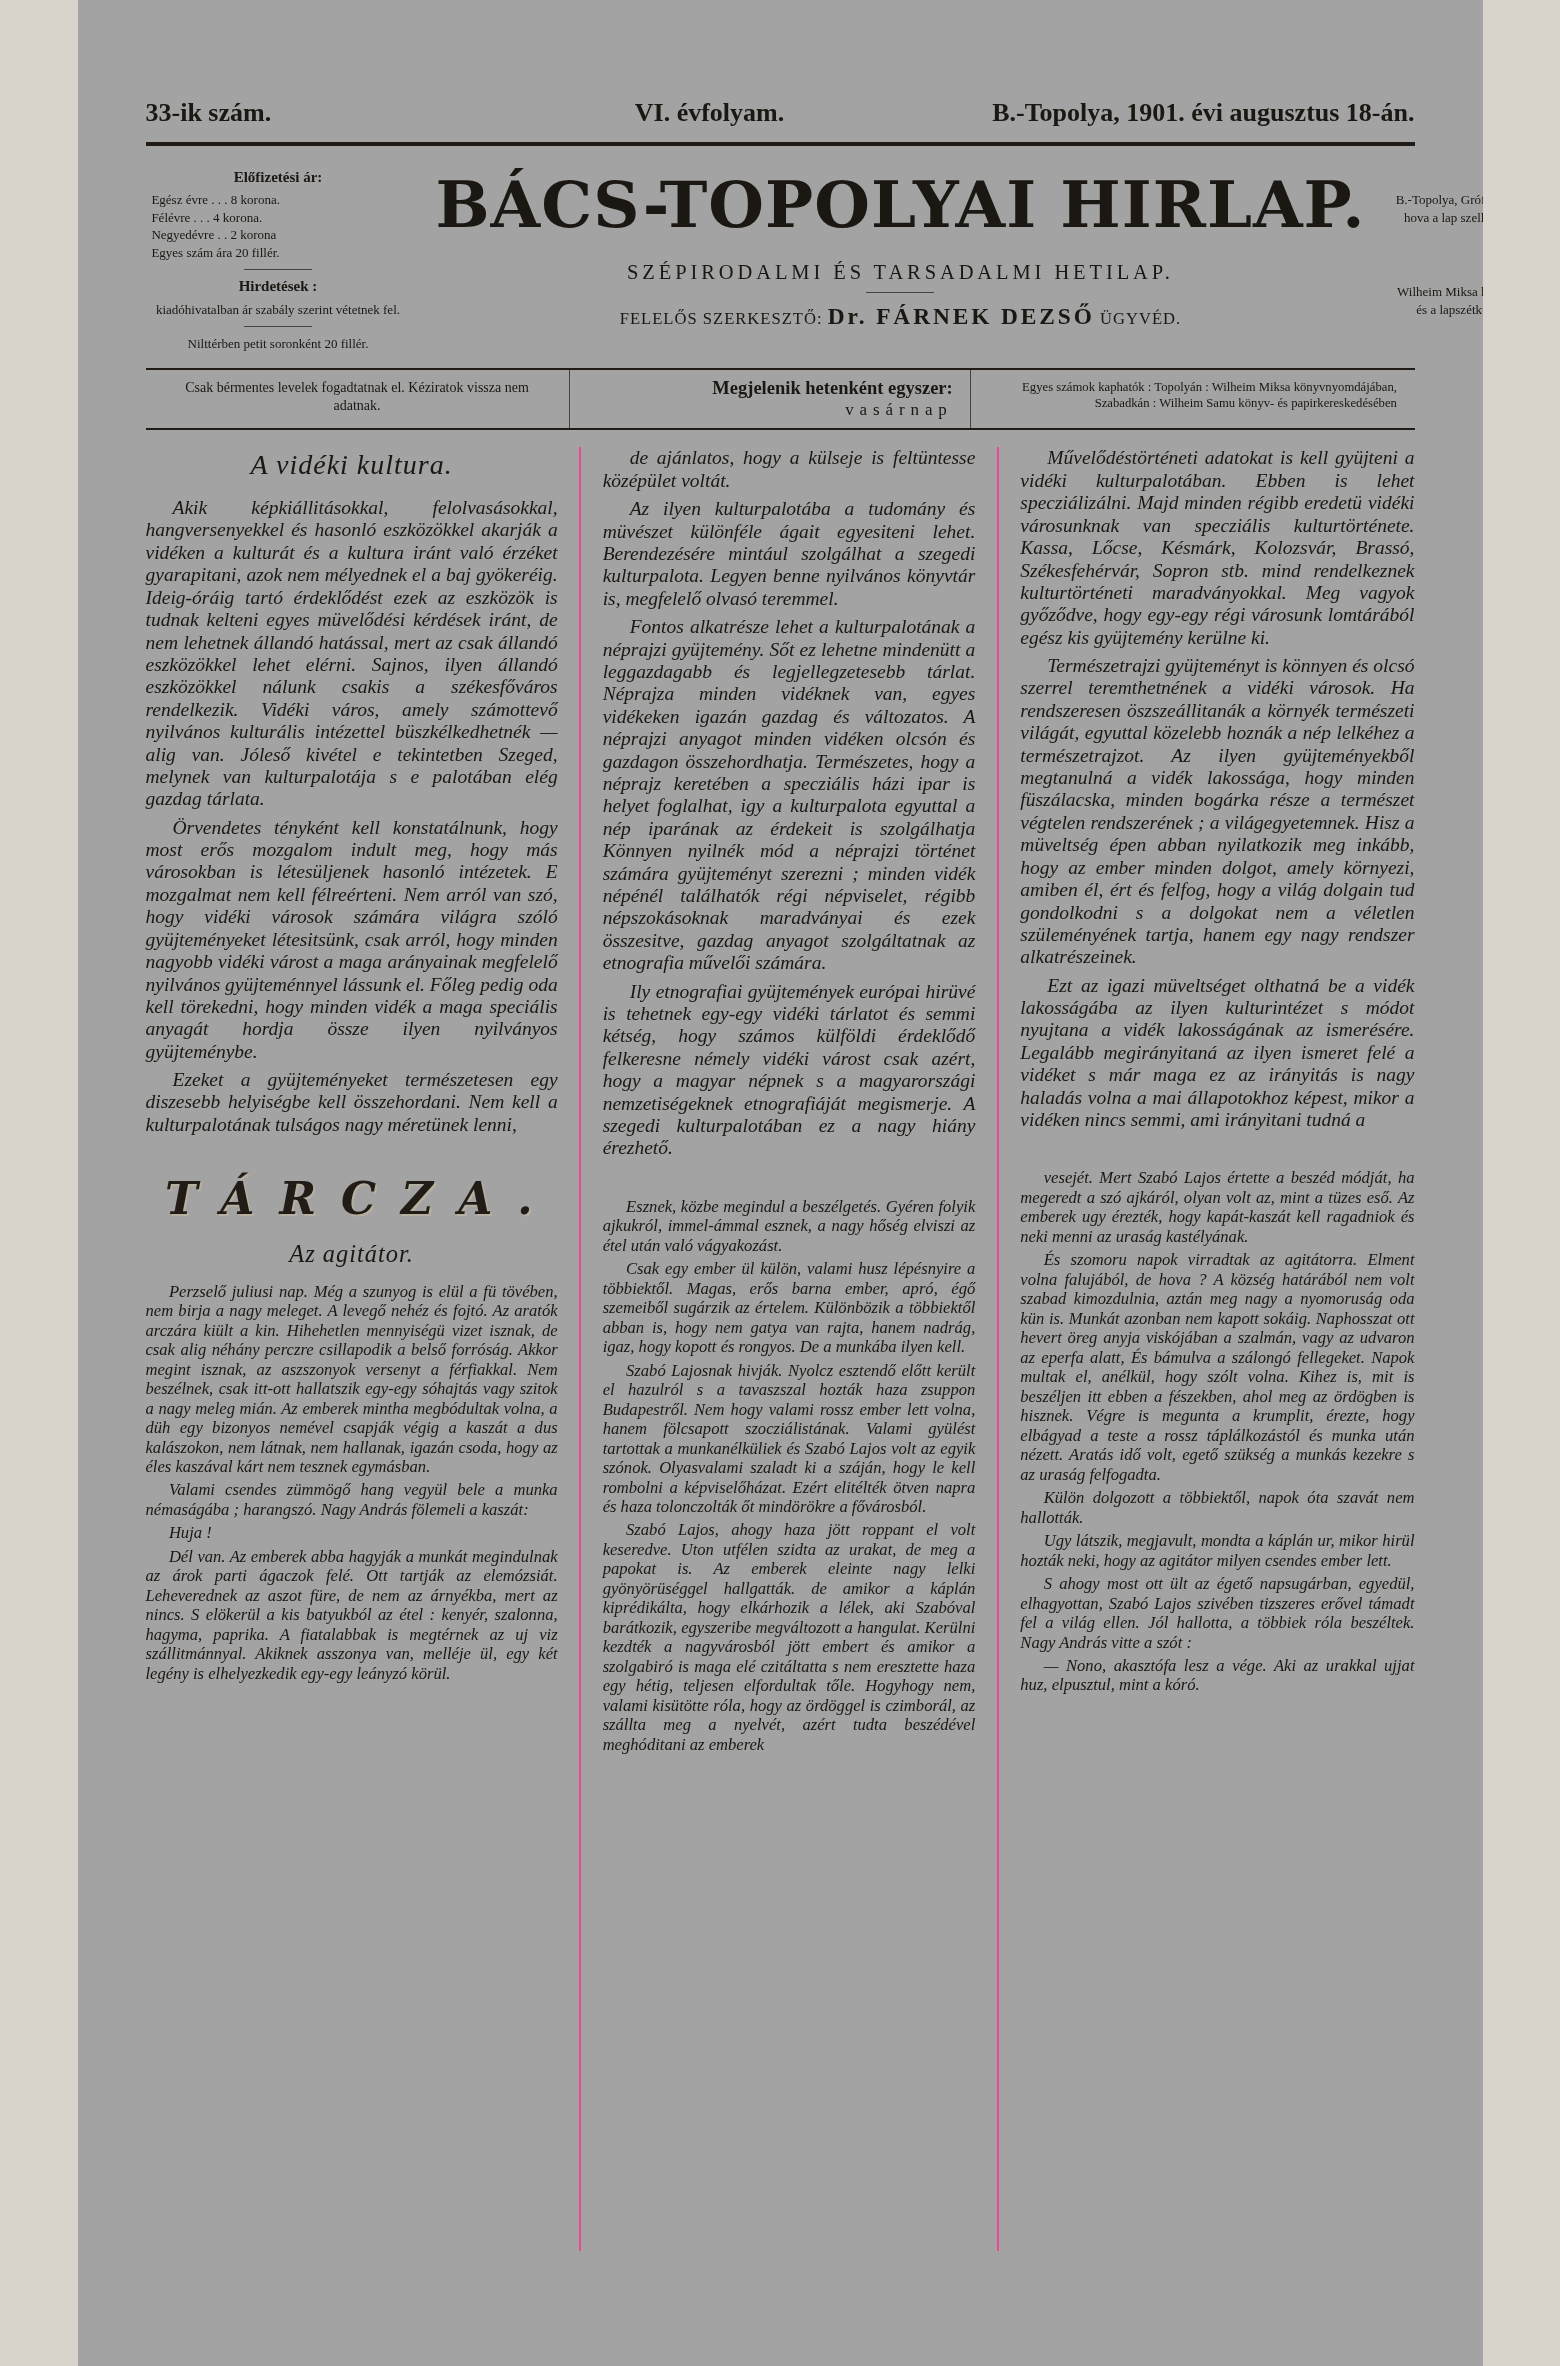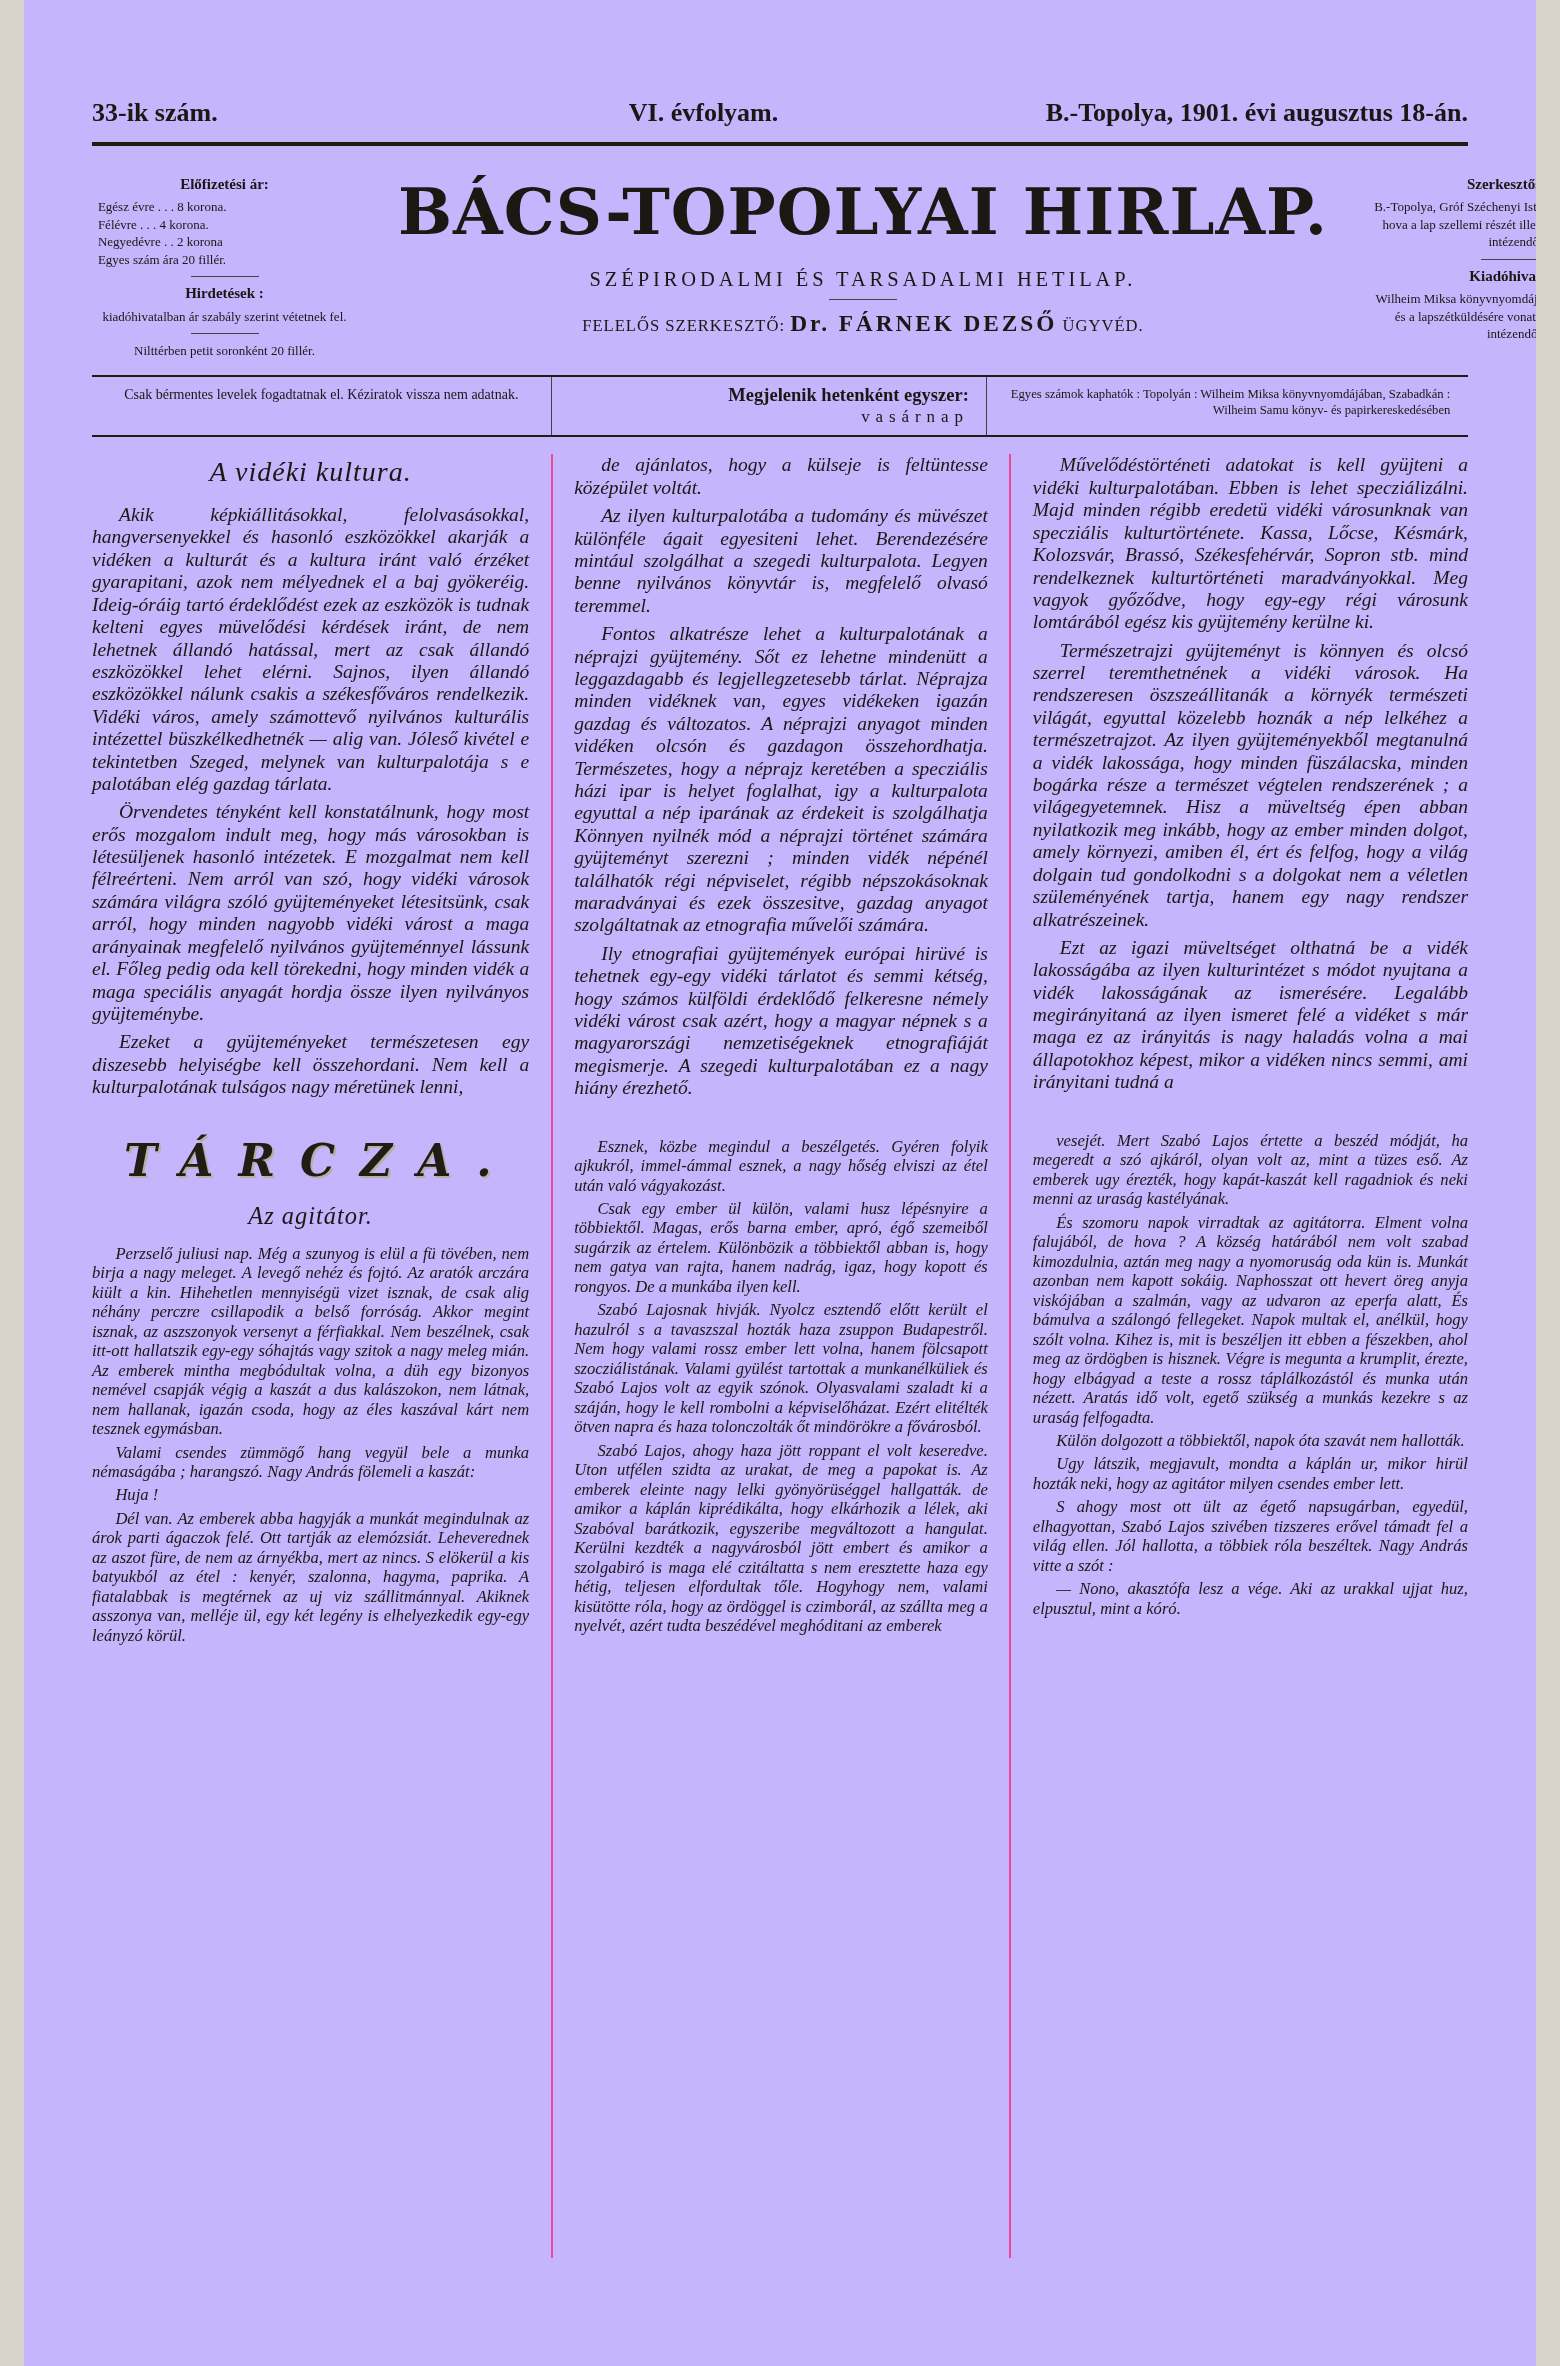--- a/index.html
+++ b/index.html
@@ -1,34 +1,34 @@
 <!DOCTYPE html>
 <html lang="hu"><head>
 <meta charset="utf-8">
 <style>
   html,body{margin:0;padding:0;background:#d8d4cb;}
   .page{
     position:relative;
-    width:1512px;height:2367px;
+    width:1405px;height:2367px;
     margin:0 auto;
-    background:#c4b5fd;
+    background:#a3a3a3;
     color:#1b1712;
     font-family:"Liberation Serif","DejaVu Serif",serif;
     box-sizing:border-box;
     padding:98px 68px 41px;
     overflow:hidden;
   }
   
   .datebar{display:flex;align-items:baseline;font-weight:bold;font-size:26px;}
   .datebar .issue{flex:1.1;text-align:left;}
   .datebar .volume{flex:1;text-align:center;}
   .datebar .dateline{flex:1.5;text-align:right;}
   .rule-thick{border:0;border-top:4.9px solid #211d16;margin:13.7px 0 0;}
   
-  .masthead{display:grid;grid-template-columns:265px 1fr 293px;column-gap:41px;margin-top:28px;align-items:start;}
+  .masthead{display:grid;grid-template-columns:265px 1fr 293px;column-gap:25px;margin-top:21px;align-items:start;}
   .side-col{font-size:13px;line-height:17.6px;text-align:center;}
   .side-heading{font-weight:bold;font-size:15px;margin:2px 0 4.9px;}
   .side-lines{text-align:left;padding-left:5.9px;}
   .mini-rule{border:0;border-top:1px solid #47413a;width:68px;margin:7.8px auto;}
   .center-col{text-align:center;}
   .paper-title{
     font-family:"DejaVu Serif","Liberation Serif",serif;
     font-size:64px;font-weight:bold;letter-spacing:1px;
     margin:3.9px 0 0;line-height:1.05;white-space:nowrap;
   }

